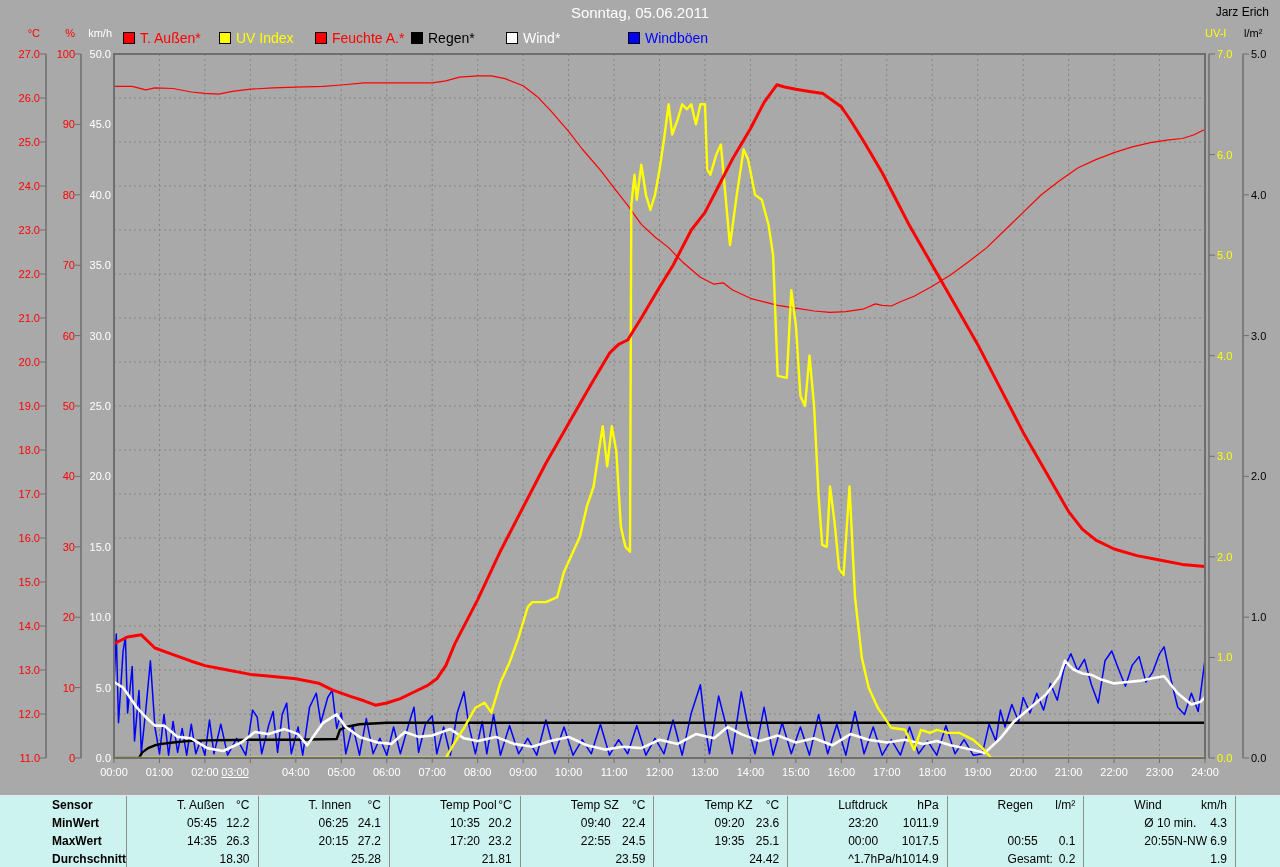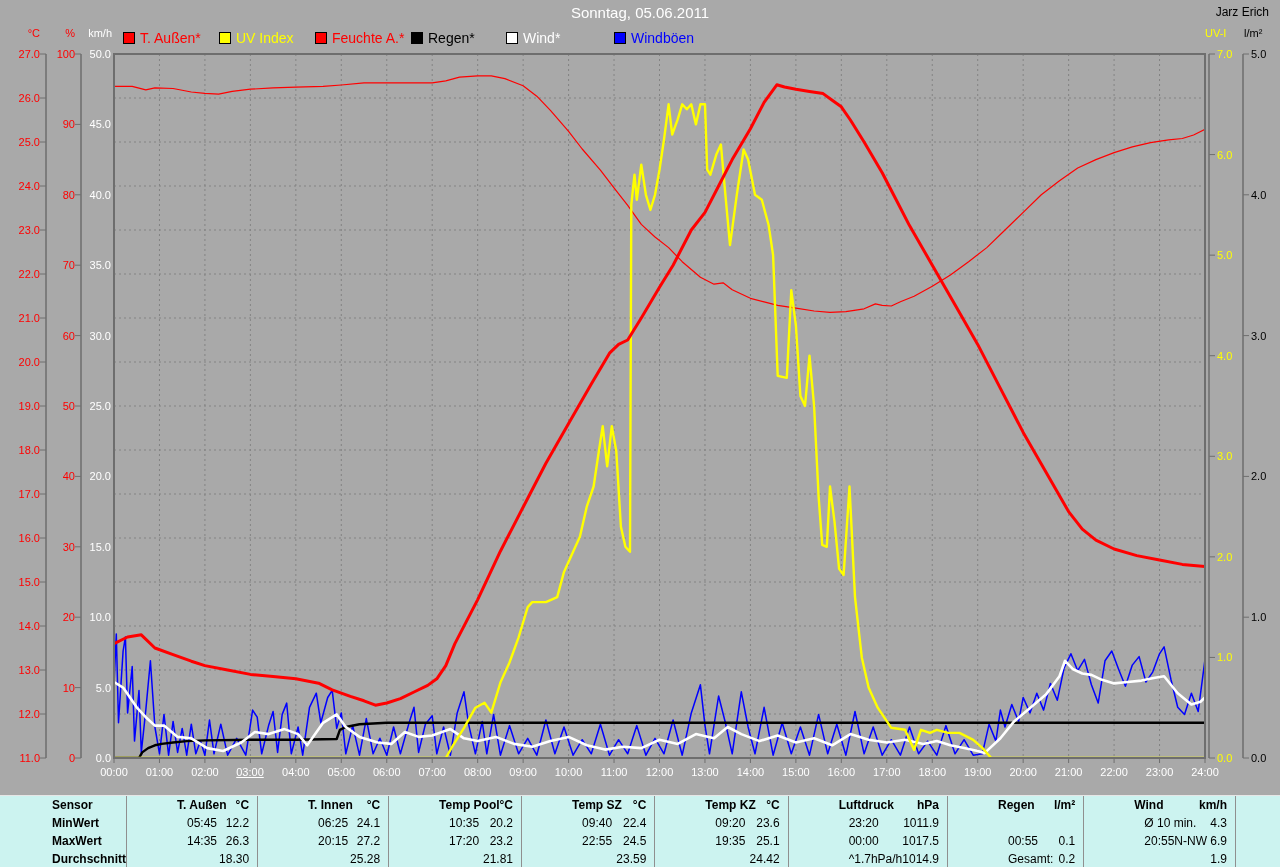--- a/index.html
+++ b/index.html
@@ -21,21 +21,21 @@
   
   #sensor-table{
     left:0;top:795px;width:1280px;height:72px;
     background:#ccf3f0;border-top:1px solid #e6e6e6;
     display:flex;flex-direction:row;font-size:12px;color:#000;
   }
   .tcol{height:72px;box-sizing:border-box;border-right:1px solid #8f8f8f;display:flex;flex-direction:column;margin-left:44px;}
   .tcol .trow{height:18px;line-height:18px;display:flex;white-space:nowrap;overflow:hidden;}
   .tcol .cell-a{flex:1 1 52%;padding-left:16px;}
   .tcol .cell-b{flex:1 1 48%;text-align:right;padding-right:8px;}
-  .tcol .hdr{font-weight:bold;}
+  .tcol .hdr{font-weight:normal;}
   #col-rowlabels .trow{font-weight:bold;padding-left:8px;}
   .tfill{flex:1;border-right:none;}
 </style>
 </head>
 <body>
 
 <div id="title" class="abs">Sonntag, 05.06.2011</div>
 <div id="author" class="abs">Jarz Erich</div>
 
 <div class="abs unit-label u-right" style="left:10px;width:30px;color:#ff0000;">°C</div>
@@ -43,21 +43,21 @@
 <div class="abs unit-label u-right" style="left:71px;width:41px;color:#ffffff;">km/h</div>
 <div class="abs unit-label" style="left:1205px;width:36px;color:#ffff00;">UV-I</div>
 <div class="abs unit-label" style="left:1244px;width:36px;color:#000000;">l/m²</div>
 
 <div id="legend">
     <div class="legend-item" style="left: 123px;"><span class="swatch" style="background: rgb(255, 0, 0);"></span><span style="color: rgb(255, 0, 0);">T. Außen*</span></div>
     <div class="legend-item" style="left: 219px;"><span class="swatch" style="background: rgb(255, 255, 0);"></span><span style="color: rgb(255, 255, 0);">UV Index</span></div>
     <div class="legend-item" style="left: 315px;"><span class="swatch" style="background: rgb(255, 0, 0);"></span><span style="color: rgb(255, 0, 0);">Feuchte A.*</span></div>
     <div class="legend-item" style="left: 411px;"><span class="swatch" style="background: rgb(0, 0, 0);"></span><span style="color: rgb(0, 0, 0);">Regen*</span></div>
     <div class="legend-item" style="left: 506px;"><span class="swatch" style="background: rgb(255, 255, 255);"></span><span style="color: rgb(255, 255, 255);">Wind*</span></div>
-    <div class="legend-item" style="left: 614px;"><span class="swatch" style="background: rgb(0, 0, 255);"></span><span style="color: rgb(0, 0, 255);">Windböen</span></div>
+    <div class="legend-item" style="left: 628px;"><span class="swatch" style="background: rgb(0, 0, 255);"></span><span style="color: rgb(0, 0, 255);">Windböen</span></div>
   </div>
 
 <svg id="chart-svg" class="abs" width="1280" height="795">
     <defs>
       <clipPath id="plotclip">
         <rect x="114" y="54" width="1091" height="704"></rect>
       </clipPath>
     </defs>
     <g stroke="#838383" stroke-width="1" stroke-dasharray="2 3">
       <line x1="114" y1="98" x2="1205" y2="98"></line>
@@ -243,21 +243,21 @@
       <text x="1251" y="198.79999999999995" font-size="11" fill="#000000" text-anchor="start" font-family="&quot;Liberation Sans&quot;,&quot;DejaVu Sans&quot;,sans-serif">4.0</text>
       <line x1="1243" y1="54" x2="1249" y2="54" stroke="#6e6e6e" stroke-width="1"></line>
       <text x="1251" y="58" font-size="11" fill="#000000" text-anchor="start" font-family="&quot;Liberation Sans&quot;,&quot;DejaVu Sans&quot;,sans-serif">5.0</text>
     </g>
   </svg>
 
 <div id="xlabels">
     <div style="left: 91px;">00:00</div>
     <div style="left: 136.458px;">01:00</div>
     <div style="left: 181.917px;">02:00</div>
-    <div style="left: 227px; text-decoration: underline;">03:00</div>
+    <div style="left: 212px; text-decoration: underline;">03:00</div>
     <div style="left: 272.833px;">04:00</div>
     <div style="left: 318.292px;">05:00</div>
     <div style="left: 363.75px;">06:00</div>
     <div style="left: 409.208px;">07:00</div>
     <div style="left: 454.667px;">08:00</div>
     <div style="left: 500.125px;">09:00</div>
     <div style="left: 545.583px;">10:00</div>
     <div style="left: 591.042px;">11:00</div>
     <div style="left: 636.5px;">12:00</div>
     <div style="left: 681.958px;">13:00</div>

